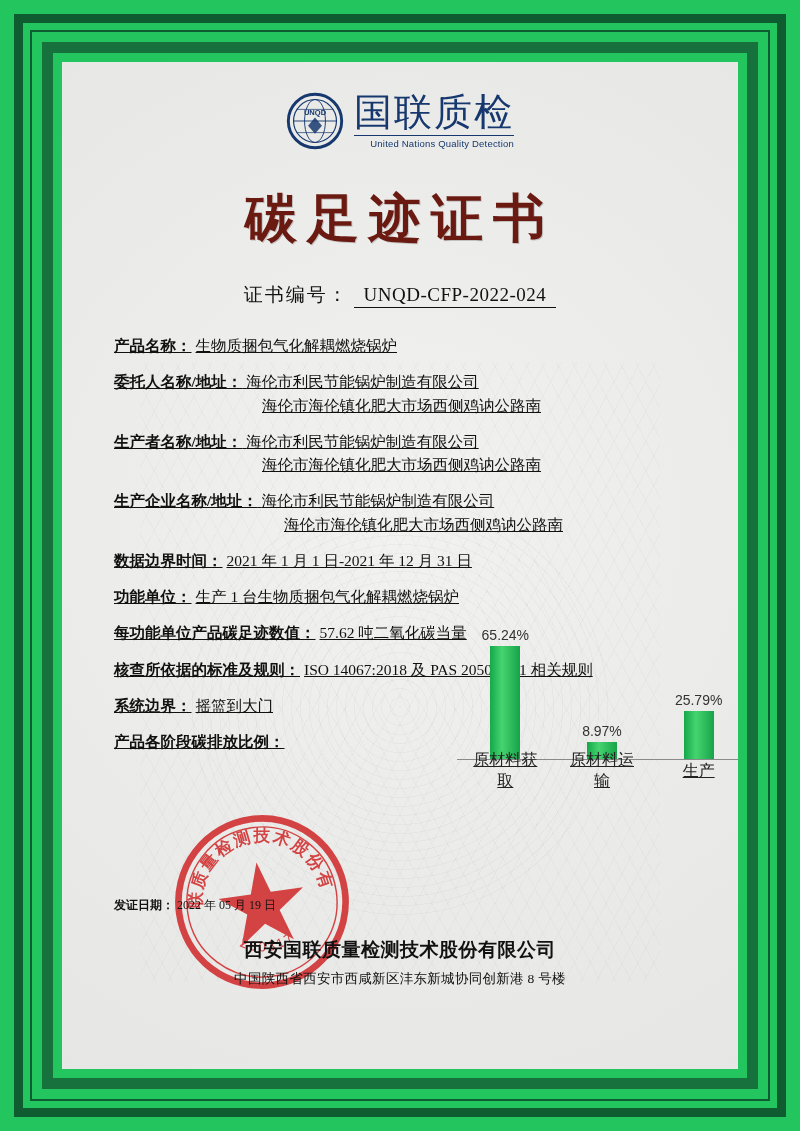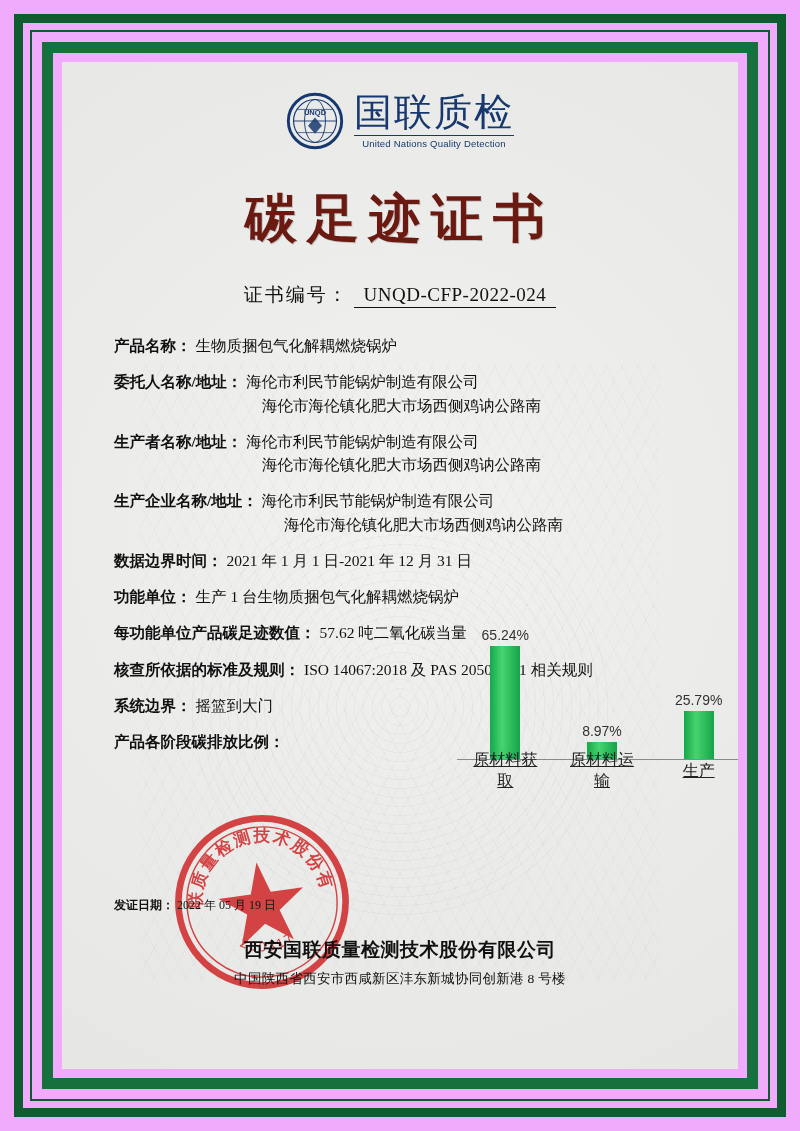--- a/index.html
+++ b/index.html
@@ -8,21 +8,21 @@
     background:#ffffff;
     font-family:"Liberation Serif","DejaVu Serif",serif;
     overflow:hidden;
   }
 
   
   .page{
     position:relative;
     width:800px;height:1131px;
     box-sizing:border-box;
-    background:#f0abfc;
+    background:#22c55e;
   }
   .border-outer{
     position:absolute;
     left:14px;top:14px;right:14px;bottom:14px;
     border:9px solid #0e5c2f;
     box-sizing:border-box;
   }
   .border-mid{
     position:absolute;
     left:30px;top:30px;right:30px;bottom:30px;
@@ -74,21 +74,21 @@
     width:58px;height:58px;flex:0 0 auto;
   }
   .logo-text{ line-height:1; }
   .logo-cn{
     font-family:"Liberation Serif","DejaVu Serif",serif;
     font-weight:normal;font-size:38px;color:#16386e;letter-spacing:2px;
   }
   .logo-en{
     font-family:"Liberation Sans","DejaVu Sans",sans-serif;
     font-size:9.5px;color:#16386e;letter-spacing:.2px;margin-top:4px;
-    border-top:1.5px solid #16386e;padding-top:3px;text-align:center;
+    border-top:1.5px solid #16386e;padding-top:3px;text-align:right;
   }
 
   
   .cert-title{
     position:absolute;left:0;right:0;top:122px;
     text-align:center;
     font-family:"Liberation Serif","DejaVu Serif",serif;
     font-weight:bold;
     font-size:52px;
     letter-spacing:10px;
@@ -117,20 +117,21 @@
     padding:0 48px 0 52px;
     box-sizing:border-box;
     color:#111;
   }
   .field{
     display:flex;
     align-items:flex-start;
     margin-bottom:13px;
     font-size:15.5px;
     line-height:1.5;
+    text-decoration:underline;
   }
   .field .k{
     font-weight:bold;
     white-space:nowrap;
     flex:0 0 auto;
   }
   .field .v{
     font-weight:normal;
     padding-left:4px;
   }

